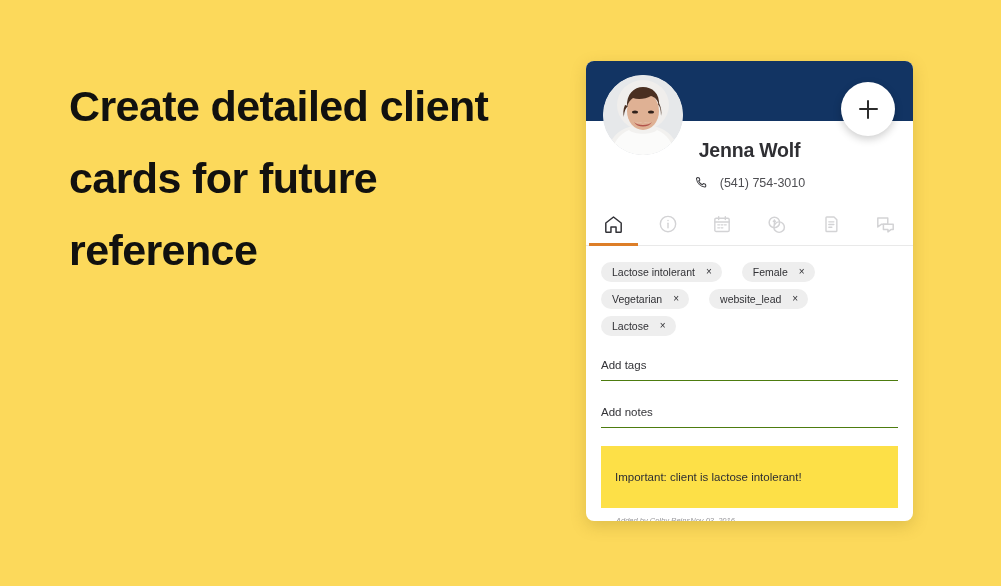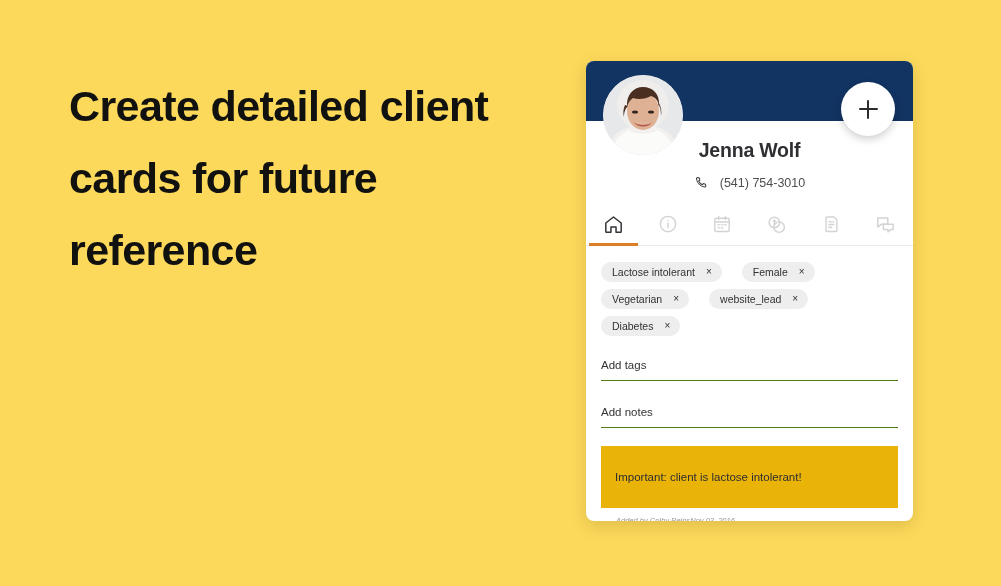--- a/index.html
+++ b/index.html
@@ -178,21 +178,21 @@
     outline: none;
     width: 100%;
     font-family: "Liberation Sans", sans-serif;
     font-size: 11.5px;
     color: #343438;
     background: transparent;
   }
   .field input::placeholder { color: #343438; opacity: 1; }
 
   .note {
-    background: #eab308;
+    background: #fde047;
     height: 62px;
     display: flex;
     align-items: center;
     padding: 0 14px;
     font-size: 11.5px;
     color: #2e2e32;
     margin-top: 6px;
   }
 
   .card-footer {
@@ -317,21 +317,21 @@
       </span>
       <span class="tag">
         <span>Vegetarian</span>
         <span class="tag-x">×</span>
       </span>
       <span class="tag">
         <span>website_lead</span>
         <span class="tag-x">×</span>
       </span>
       <span class="tag">
-        <span>Diabetes</span>
+        <span>Lactose</span>
         <span class="tag-x">×</span>
       </span>
     </div>
 
     <div class="field">
       <input type="text" placeholder="Add tags" style="">
     </div>
 
     <div class="field">
       <input type="text" placeholder="Add notes" style="">

